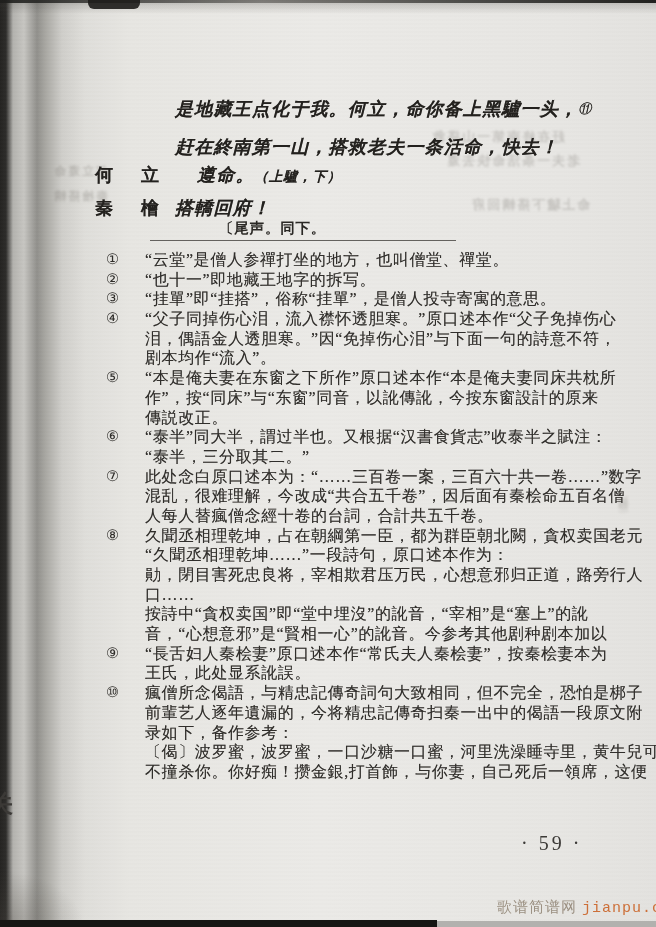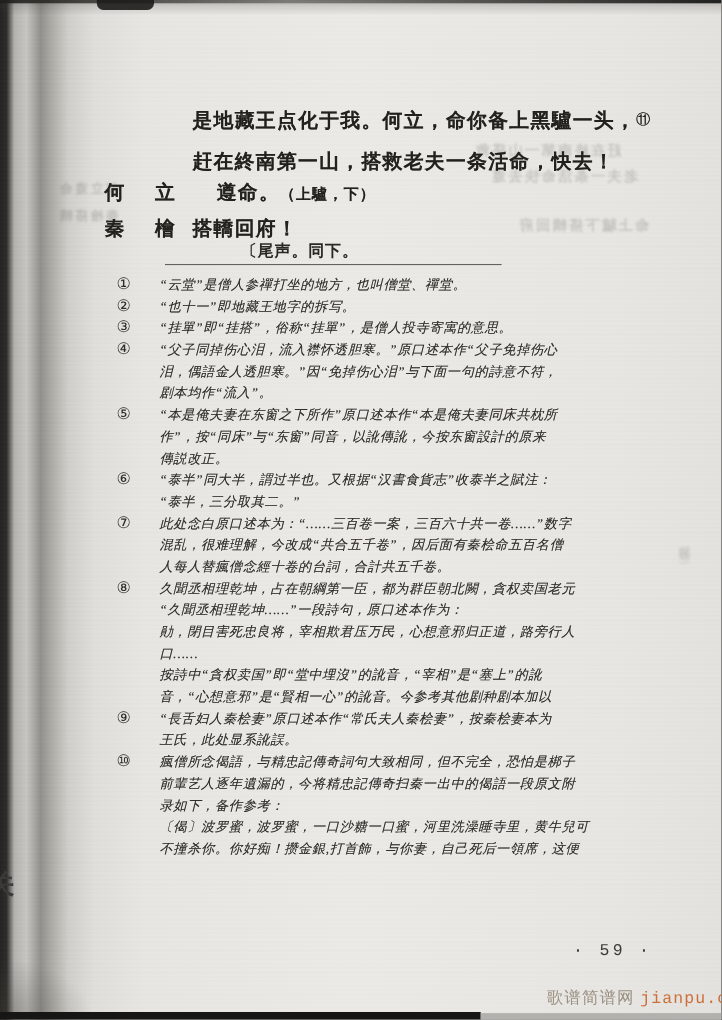--- a/index.html
+++ b/index.html
@@ -20,39 +20,39 @@
     background:linear-gradient(90deg, rgba(30,30,28,.9), rgba(70,68,64,.55) 40%, rgba(25,25,23,.95));}
   .topleft-blotch{position:absolute;top:0;left:88px;width:52px;height:9px;background:#1d1c1a;border-radius:0 0 6px 6px;opacity:.9;}
   .bottom-black{position:absolute;bottom:0;left:0;width:437px;height:7px;background:#161614;}
   .bottom-gray{position:absolute;bottom:0;left:437px;width:219px;height:6px;background:#b2b1ae;}
   .corner-shade{position:absolute;left:0;bottom:0;width:180px;height:120px;pointer-events:none;
     background:radial-gradient(120px 80px at 0% 100%, rgba(70,66,60,.35), rgba(70,66,60,0) 70%);}
   .edge-char{position:absolute;left:-11px;top:788px;font-size:24px;font-weight:bold;color:#3b3936;}
 
   
   .d-line{position:absolute;white-space:nowrap;font-weight:bold;color:#23211e;
-    font-size:18px;letter-spacing:1.2px;text-shadow:0 0 .5px rgba(35,33,30,.55);}
+    font-size:18px;letter-spacing:1.2px;text-shadow:0 0 .5px rgba(35,33,30,.55);font-style:italic;}
   .noteref{font-size:13px;font-weight:normal;letter-spacing:0;vertical-align:2px;}
   .speaker{position:absolute;left:95px;width:64px;display:flex;justify-content:space-between;
     font-weight:bold;font-size:18px;color:#23211e;text-shadow:0 0 .5px rgba(35,33,30,.55);}
   .stage-note{font-size:13.5px;letter-spacing:1px;}
   .stage-dir{position:absolute;left:175px;white-space:nowrap;font-weight:bold;
     font-size:14.5px;letter-spacing:.8px;color:#2a2825;}
 
   .rule{position:absolute;top:240px;left:150px;width:306px;border-top:1.6px solid #4c4a46;opacity:.85;}
 
   
   .footnotes{position:absolute;top:250px;left:106px;width:500px;}
   .fn{display:flex;}
   .fn-num{width:39px;flex:0 0 39px;font-size:14.5px;line-height:19.7px;color:#2f2d2a;}
   .fn-text{flex:1;}
-  .fn-line{white-space:nowrap;height:19.7px;line-height:19.7px;font-size:12px;
-    letter-spacing:.6px;color:#302e2b;text-shadow:0 0 .4px rgba(48,46,43,.45);font-style:italic;}
+  .fn-line{white-space:nowrap;height:19.7px;line-height:19.7px;font-size:16px;
+    letter-spacing:.6px;color:#302e2b;text-shadow:0 0 .4px rgba(48,46,43,.45);}
 
-  .pageno{position:absolute;top:856px;left:521px;font-size:15px;letter-spacing:3px;color:#3c3a37;font-family:Liberation Mono, monospace;}
+  .pageno{position:absolute;top:832px;left:521px;font-size:20px;letter-spacing:3px;color:#3c3a37;}
 
   .watermark{position:absolute;top:898px;left:497px;white-space:nowrap;
     font-family:Liberation Mono, monospace;font-size:15px;letter-spacing:1px;}
   .wm-name{color:#9b9082;}
   .wm-url{color:#cd6f38;margin-left:5px;}
 
   
   .bleed{position:absolute;white-space:nowrap;font-weight:bold;color:#6e6a64;
     transform:scaleX(-1);filter:blur(1px);opacity:.26;font-size:13px;letter-spacing:2px;}
   .bleed-v{position:absolute;writing-mode:vertical-rl;color:#6e6a64;filter:blur(1px);

